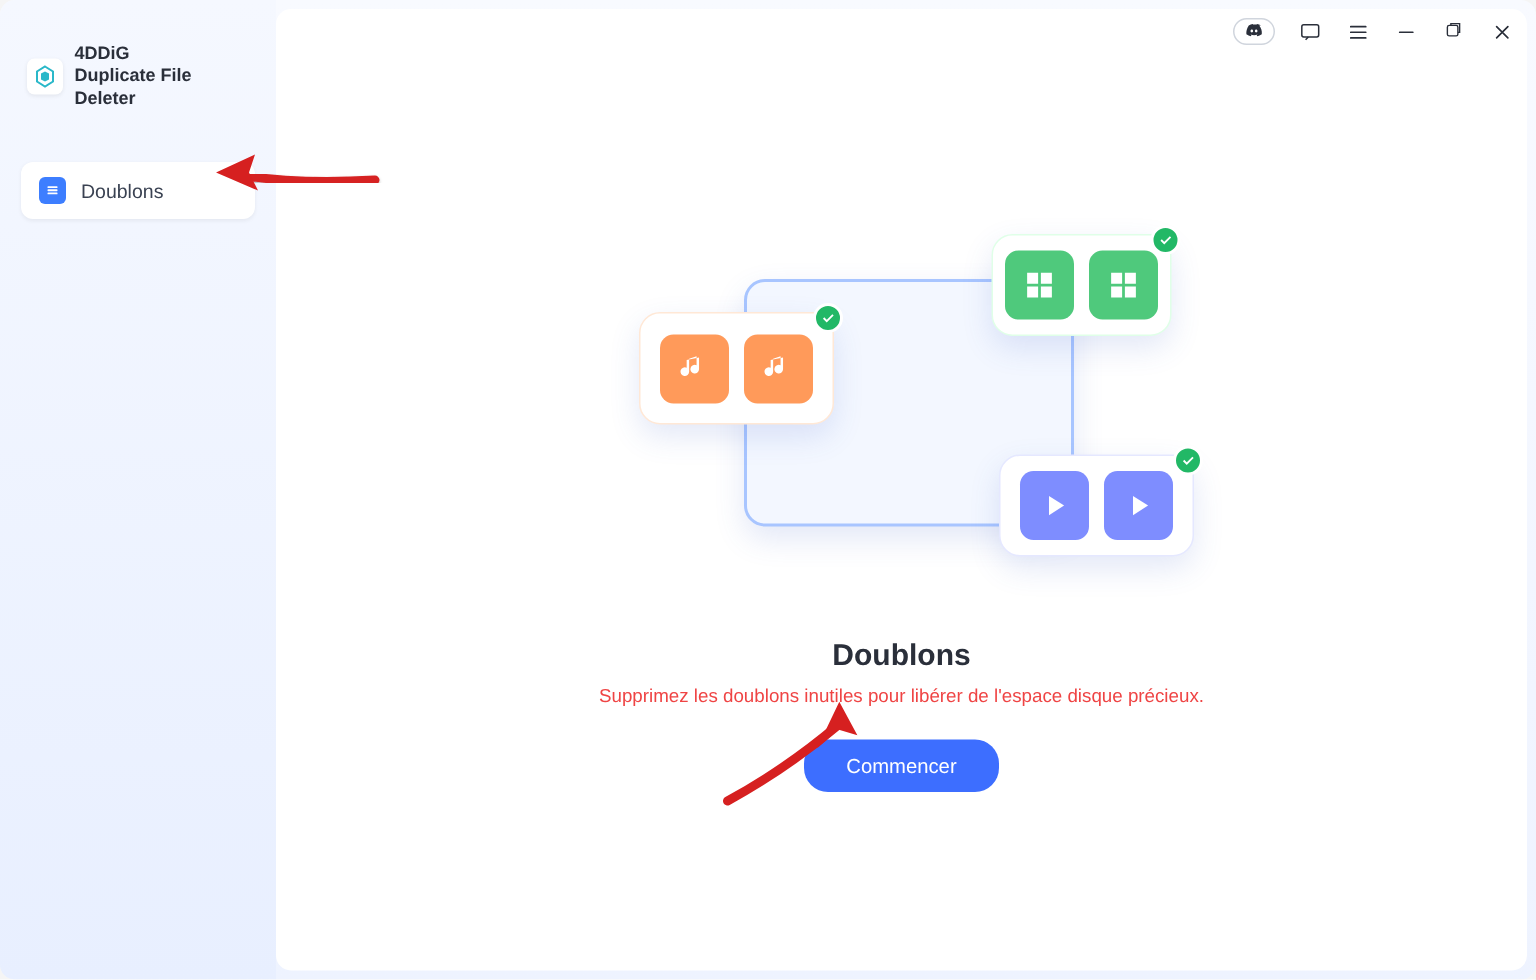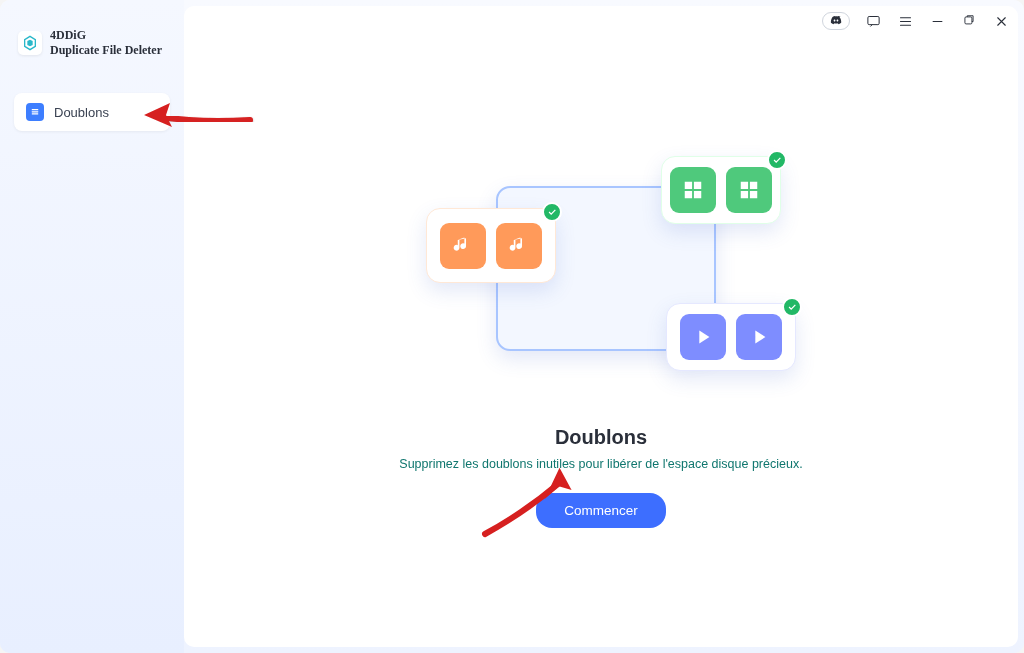--- a/index.html
+++ b/index.html
@@ -1,21 +1,21 @@
 <!DOCTYPE html>
 <html><head>
   <meta charset="utf-8">
   <style>
     * { margin: 0; padding: 0; box-sizing: border-box; }
     body { font-family: -apple-system, BlinkMacSystemFont, 'Segoe UI', Arial, sans-serif; background: #f5f5f5; overflow: hidden; }
     .window { width: 1024px; height: 653px; background: linear-gradient(180deg, #f8faff 0%, #eef3ff 100%); border-radius: 10px; position: relative; display: flex; overflow: hidden; }
     .sidebar { width: 184px; background: linear-gradient(180deg, #f5f8ff 0%, #e8efff 100%); padding: 28px 14px 14px 14px; }
     .logo-row { display: flex; align-items: center; gap: 8px; margin-bottom: 35px; padding-left: 4px; }
     .logo-icon { width: 24px; height: 24px; border-radius: 5px; background: #fff; display: flex; align-items: center; justify-content: center; box-shadow: 0 1px 3px rgba(0,0,0,0.08); }
-    .app-name { font-size: 12px; font-weight: 600; color: #2a2f3a; line-height: 1.25; font-family: Liberation Serif, serif; }
+    .app-name { font-size: 12px; font-weight: 600; color: #2a2f3a; line-height: 1.25; }
     .nav-item { display: flex; align-items: center; gap: 10px; padding: 10px 12px; border-radius: 8px; font-size: 13px; color: #3a4252; cursor: pointer; margin-bottom: 6px; }
     .nav-item.active { background: #ffffff; box-shadow: 0 1px 3px rgba(0,0,0,0.06); }
     .nav-icon { width: 18px; height: 18px; border-radius: 4px; display: flex; align-items: center; justify-content: center; }
     .nav-icon.blue { background: #3d7eff; }
     .nav-icon.green { background: #27c07d; }
     .nav-icon svg { width: 10px; height: 10px; fill: #fff; }
     .main { flex: 1; background: #ffffff; border-radius: 10px; margin: 6px 6px 6px 0; position: relative; display: flex; flex-direction: column; align-items: center; }
     .titlebar { position: absolute; top: 6px; right: 8px; display: flex; gap: 14px; align-items: center; z-index: 10; }
     .titlebar-btn { width: 18px; height: 18px; display: flex; align-items: center; justify-content: center; cursor: pointer; color: #2a2f3a; }
     .discord-chip { width: 28px; height: 18px; border-radius: 9px; border: 1px solid #d0d5dd; display: flex; align-items: center; justify-content: center; cursor: pointer; }
@@ -26,21 +26,21 @@
     .card-orange { width: 130px; height: 75px; background: #fff; border: 1px solid #ffe8d6; left: -25px; top: 42px; }
     .card-purple { width: 130px; height: 68px; background: #fff; border: 1px solid #e5e8ff; right: -45px; bottom: -5px; }
     .tile { width: 46px; height: 46px; border-radius: 9px; display: flex; align-items: center; justify-content: center; }
     .tile.orange { background: #ff9a5a; }
     .tile.green { background: #4fc97c; }
     .tile.purple { background: #7e8dff; }
     .tile svg { width: 22px; height: 22px; fill: #fff; }
     .badge { position: absolute; width: 20px; height: 20px; background: #22b866; border: 2px solid #fff; border-radius: 50%; top: -7px; right: -7px; display: flex; align-items: center; justify-content: center; }
     .badge svg { width: 10px; height: 10px; stroke: #fff; stroke-width: 3; fill: none; }
     .heading { margin-top: 60px; font-size: 20px; font-weight: 700; color: #2a2f3a; }
-    .subheading { margin-top: 8px; font-size: 12.5px; color: #0f766e; text-align: center; padding: 0 40px; }
+    .subheading { margin-top: 8px; font-size: 12.5px; color: #ef4444; text-align: center; padding: 0 40px; }
     .cta { margin-top: 22px; background: #3d6eff; color: #fff; font-size: 13.5px; font-weight: 500; padding: 10px 28px; border: none; border-radius: 16px; cursor: pointer; }
     .arrow { position: absolute; pointer-events: none; z-index: 20; }
     .arrow-head { fill: #d62020; }
     .arrow-line { stroke: #d62020; stroke-width: 6; stroke-linecap: round; fill: none; }
   </style>
 </head>
 <body>
 
 <div class="window">
   <div class="sidebar">

